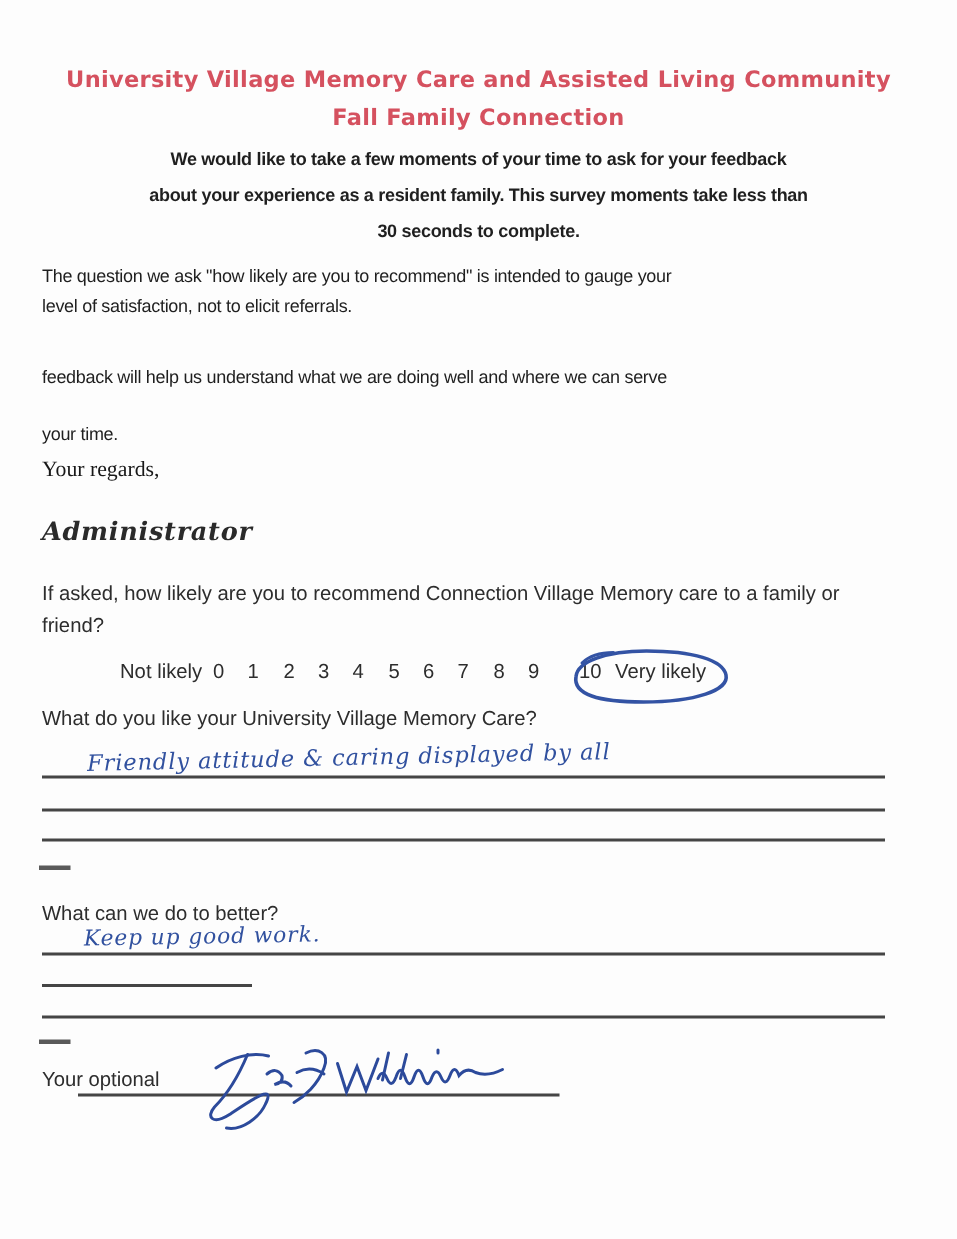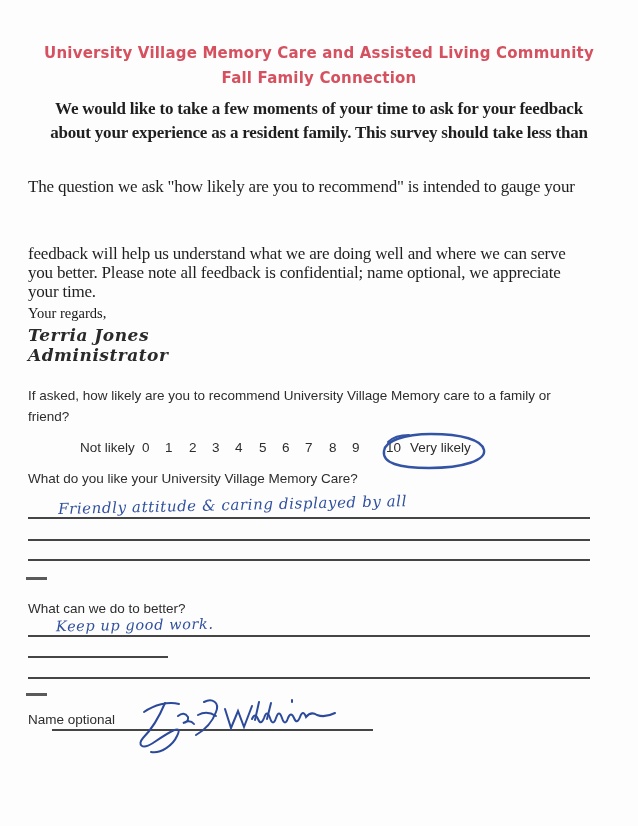--- a/index.html
+++ b/index.html
@@ -7,21 +7,21 @@
     position:relative; width:638px; height:826px; margin:0 auto;
     background:#fdfdfd; overflow:hidden;
     font-family:"DejaVu Sans", sans-serif;
   }
   .abs { position:absolute; white-space:nowrap; }
   .center { left:0; width:638px; text-align:center; }
   .title {
     font-family:"DejaVu Sans", sans-serif; font-weight:bold;
     font-size:15px; color:#d5515f; letter-spacing:0.2px;
   }
-  .comic { font-family:Liberation Serif, serif; font-size:17px; color:#1f1f1f; letter-spacing:-0.2px;text-align:center; }
+  .comic { font-family:Liberation Sans, sans-serif; font-size:12px; color:#1f1f1f; letter-spacing:-0.2px;text-align:center; }
   .comic-b { font-weight:600; }
   .serif { font-family:"Liberation Serif", serif; font-size:14.5px; color:#181818; }
   .script {
     font-family:"DejaVu Serif", serif; font-style:italic; font-weight:600;
     font-size:17px; color:#2a2a2a; letter-spacing:0.5px;
   }
   .q { font-family:"Liberation Sans", sans-serif; font-size:13.5px; color:#2d2d2d; }
   .hw {
     font-family:"DejaVu Serif", serif; font-style:italic;
     color:#31519f; letter-spacing:0.6px;
@@ -33,33 +33,33 @@
 </style>
 </head>
 <body>
 
 <div class="page">
 
   <div class="abs center title" style="top:44px;">University Village Memory Care and Assisted Living Community</div>
   <div class="abs center title" style="top:69px;">Fall Family Connection</div>
 
   <div class="abs center comic comic-b" style="top:99px;">We would like to take a few moments of your time to ask for your feedback</div>
-  <div class="abs center comic comic-b" style="top:123px;">about your experience as a resident family. This survey should take less than</div>
+  <div class="abs center comic comic-b" style="top:123px;">about your experience as a resident family. This survey moments take less than</div>
+  <div class="abs center comic comic-b" style="top:147px;">30 seconds to complete.</div>
 
   <div class="abs comic" style="left:28px; top:177px;">The question we ask "how likely are you to recommend" is intended to gauge your</div>
+  <div class="abs comic" style="left:28px; top:197px;">level of satisfaction, not to elicit referrals.</div>
 
   <div class="abs comic" style="left:28px; top:244px;">feedback will help us understand what we are doing well and where we can serve</div>
-  <div class="abs comic" style="left:28px; top:263px;">you better. Please note all feedback is confidential; name optional, we appreciate</div>
   <div class="abs comic" style="left:28px; top:282px;">your time.</div>
 
   <div class="abs serif" style="left:28px; top:305px;">Your regards,</div>
-  <div class="abs script" style="left:28px; top:325px;">Terria Jones</div>
   <div class="abs script" style="left:28px; top:345px;text-align:center;">Administrator</div>
 
-  <div class="abs q" style="left:28px; top:388px;">If asked, how likely are you to recommend University Village Memory care to a family or</div>
+  <div class="abs q" style="left:28px; top:388px;">If asked, how likely are you to recommend Connection Village Memory care to a family or</div>
   <div class="abs q" style="left:28px; top:409px;">friend?</div>
 
   <div class="abs" style="left:0; top:440px; width:538px; height:22px;">
     <span class="scale-num" style="left:80px;">Not likely</span>
     <span class="scale-num" style="left:142px;">0</span>
     <span class="scale-num" style="left:165px;">1</span>
     <span class="scale-num" style="left:189px;">2</span>
     <span class="scale-num" style="left:212px;">3</span>
     <span class="scale-num" style="left:235px;">4</span>
     <span class="scale-num" style="left:259px;">5</span>
@@ -83,21 +83,21 @@
   <div class="rule" style="left:28px; top:559px; width:562px;"></div>
   <div class="stray" style="left:26px; top:577px;"></div>
 
   <div class="abs q" style="left:28px; top:601px;">What can we do to better?</div>
   <div class="abs hw" style="left:56px; top:617px; font-size:14.5px; transform:rotate(-1deg);">Keep up good work.</div>
   <div class="rule" style="left:28px; top:635px; width:562px;"></div>
   <div class="rule" style="left:28px; top:656px; width:140px;"></div>
   <div class="rule" style="left:28px; top:677px; width:562px;"></div>
   <div class="stray" style="left:26px; top:693px;"></div>
 
-  <div class="abs q" style="left:28px; top:712px;">Name optional</div>
+  <div class="abs q" style="left:28px; top:712px;">Your optional</div>
   <div class="rule" style="left:52px; top:729px; width:321px;"></div>
 
   <svg style="left:132px; top:694px;" width="215" height="64" viewBox="0 0 215 64">
     <g fill="none" stroke="#2c4a9b" stroke-width="2" stroke-linecap="round">
       <path d="M12 18 C22 11 36 7 47 10"></path>
       <path d="M33 9 C28 21 21 34 11 44 C5 51 10 56 21 49 C36 39 52 28 45 42 C41 51 29 60 19 58"></path>
       <path d="M46 22 Q52 17 56 23 Q57 28 51 29 Q58 25 62 30"></path>
       <path d="M72 8 C80 4 88 8 84 18 C80 29 71 37 64 41"></path>
       <path d="M66 21 Q75 16 84 22"></path>
       <path d="M93 15 L99 34 L106 17 L112 33 L120 12"></path>

